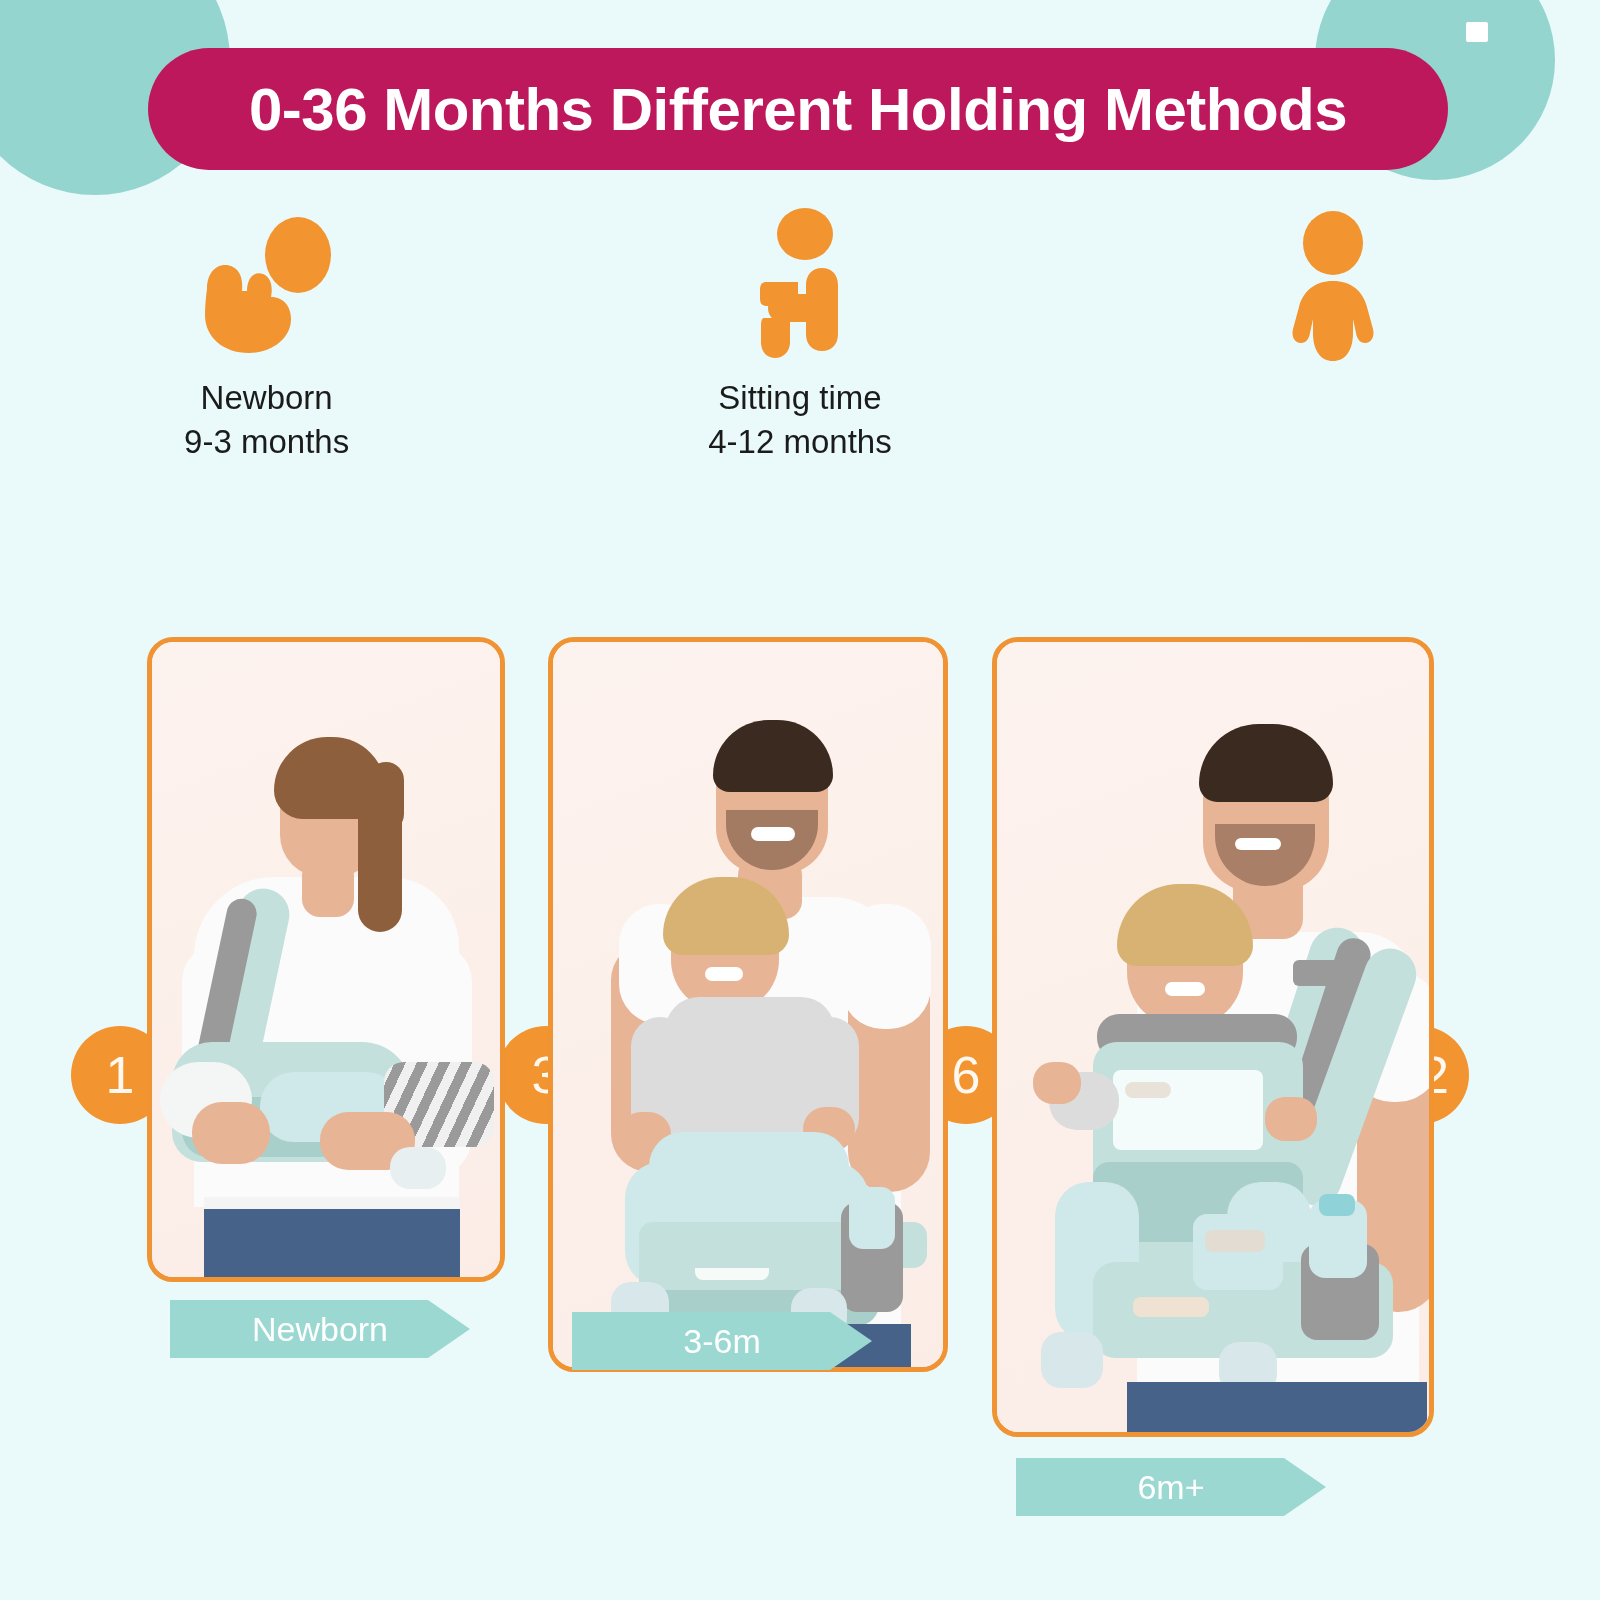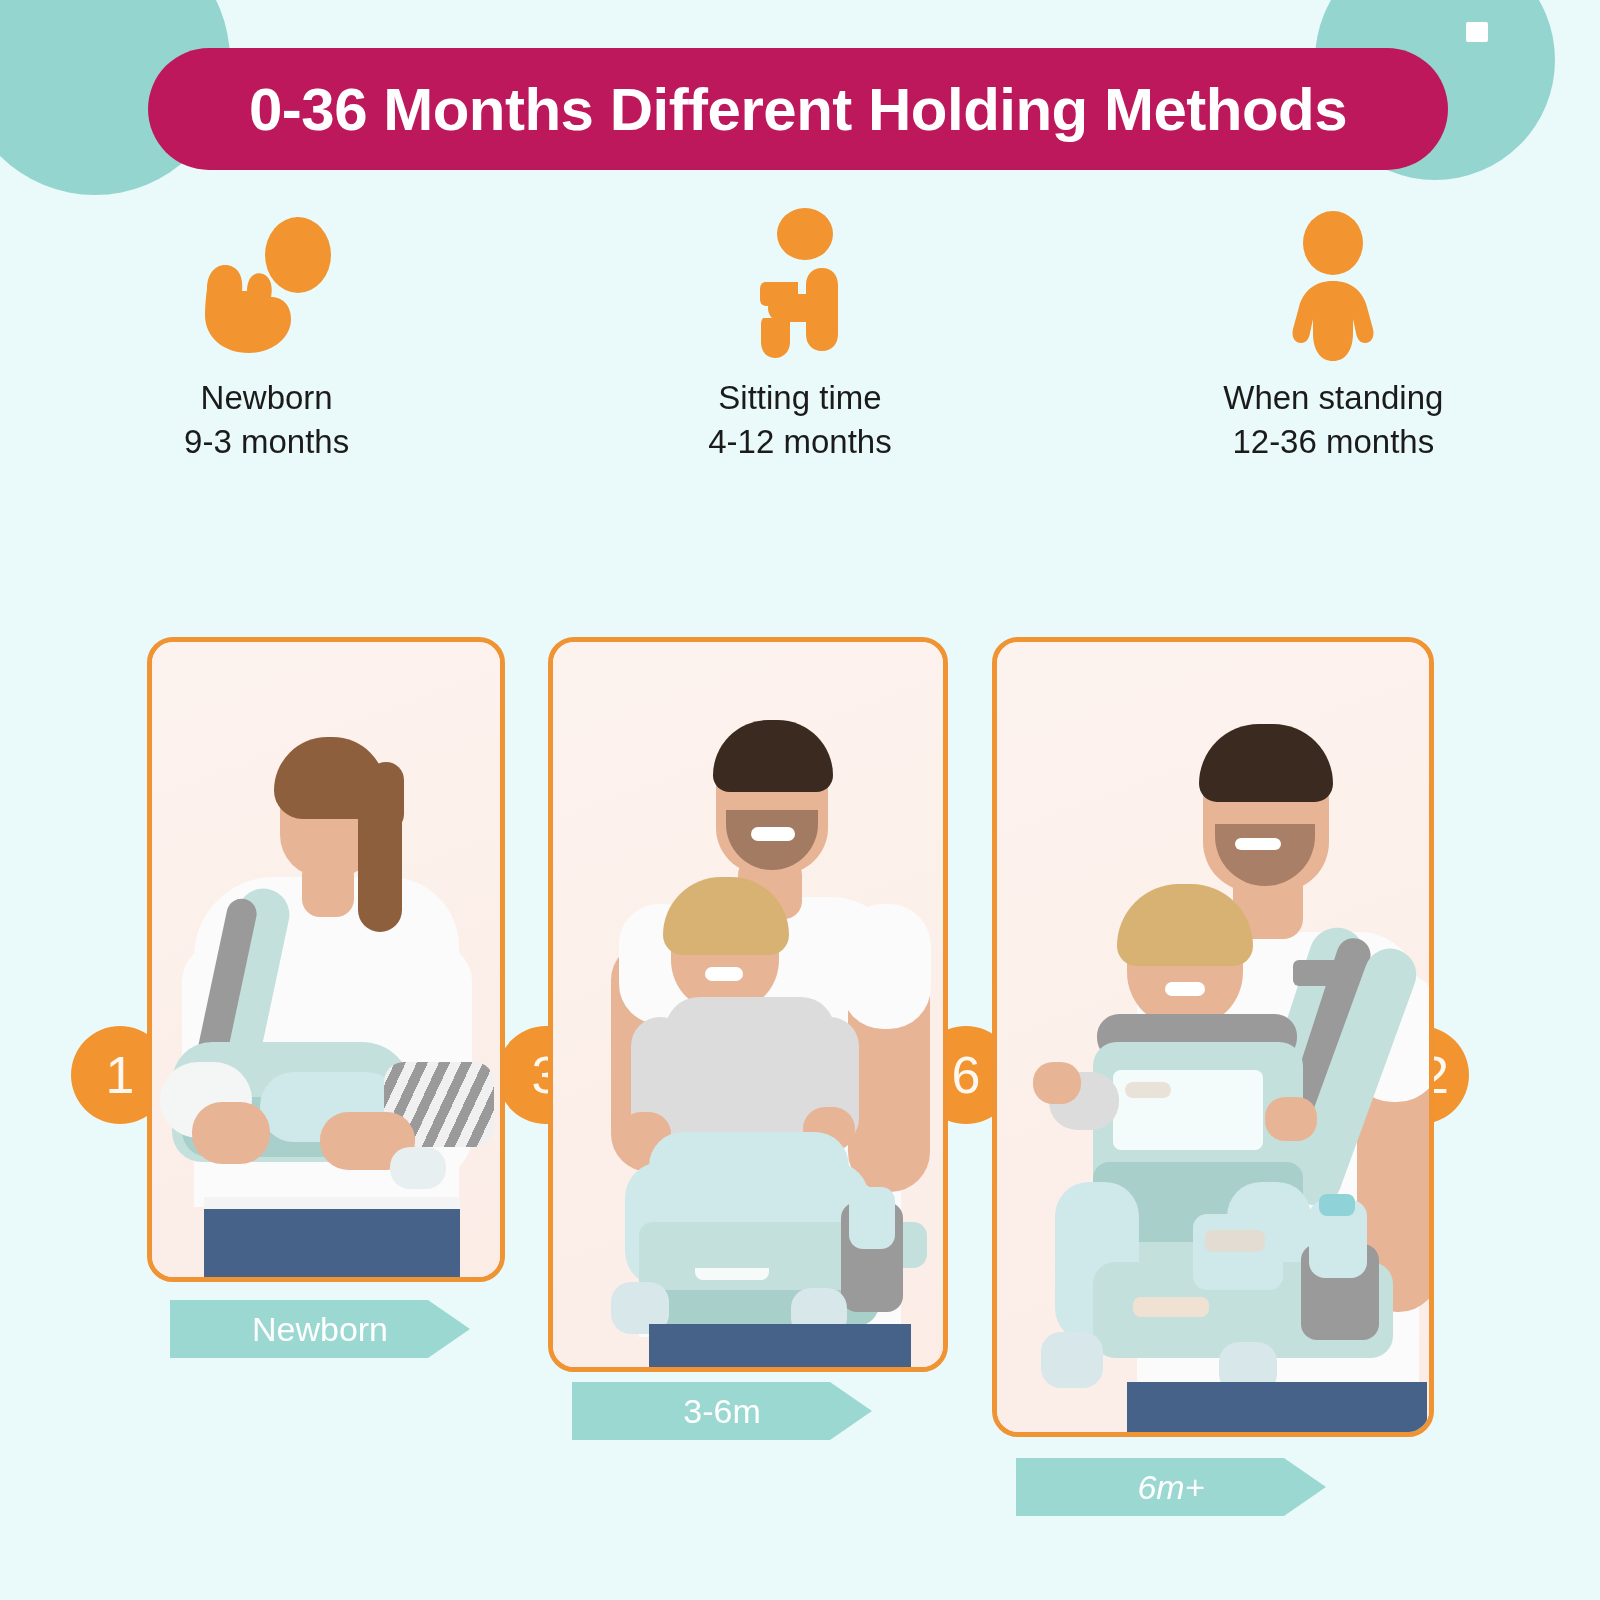--- a/index.html
+++ b/index.html
@@ -228,24 +228,20 @@
           <ellipse cx="80" cy="32" rx="30" ry="32"></ellipse>
           <path d="M80,70 C98,70 110,80 114,96 L120,118
                    C122,126 118,132 112,132 C107,132 104,128 103,122
                    L100,108 L100,122 C100,140 92,150 80,150
                    C68,150 60,140 60,122 L60,108 L57,122
                    C56,128 53,132 48,132 C42,132 38,126 40,118
                    L46,96 C50,80 62,70 80,70 Z"></path>
         </g>
       </svg>
     </div>
-    <div class="stage-caption">
-      <div>When standing</div>
-      <div>12-36 months</div>
-    </div>
   </div>
 
 </div>
 
 <div class="timeline">
   <div class="timeline-line"></div>
   <div class="tl-node" style="left:120px">1</div>
   <div class="tl-node" style="left:546px">3</div>
   <div class="tl-node" style="left:966px">6</div>
   <div class="tl-node" style="left:1420px">12</div>
@@ -343,21 +339,21 @@
       <div class="sk strapgray" style="left:288px;top:560px;width:62px;height:110px;border-radius:16px;"></div>
       <div class="sk bottle" style="left:296px;top:545px;width:46px;height:62px;border-radius:14px;"></div>
 
       <div class="sk" style="left:58px;top:640px;width:58px;height:52px;border-radius:20px;background:#d7e7ea;"></div>
       <div class="sk" style="left:238px;top:646px;width:56px;height:50px;border-radius:20px;background:#d7e7ea;"></div>
 
       <div class="sk jeans" style="left:96px;top:682px;width:262px;height:55px;"></div>
     </div>
   </div>
 </div>
-<div class="ribbon" style="left:572px; top:1382px; width:300px;">
+<div class="ribbon" style="left:572px; top:1312px; width:300px;">
   <span>3-6m</span>
 </div>
 
 <div class="panel" style="left:992px; top:637px; width:442px; height:800px;">
   <div class="panel-photo">
     <div class="scene">
       <div class="sk" style="left:0;top:0;width:100%;height:100%;background:linear-gradient(160deg,#fdf3ee 0%,#fbece6 100%);"></div>
 
       <div class="sk shirt-w" style="left:140px;top:290px;width:282px;height:470px;border-radius:70px 60px 0 0;"></div>
 
@@ -404,15 +400,15 @@
       <div class="sk bottle" style="left:312px;top:558px;width:58px;height:78px;border-radius:16px;"></div>
       <div class="sk" style="left:322px;top:552px;width:36px;height:22px;border-radius:8px;background:#8fd3d9;"></div>
 
       <div class="sk" style="left:44px;top:690px;width:62px;height:56px;border-radius:20px;background:#d7e7ea;"></div>
       <div class="sk" style="left:222px;top:700px;width:58px;height:52px;border-radius:20px;background:#d7e7ea;"></div>
 
       <div class="sk jeans" style="left:130px;top:740px;width:300px;height:58px;"></div>
     </div>
   </div>
 </div>
-<div class="ribbon" style="left:1016px; top:1458px; width:310px;font-style:italic;">
+<div class="ribbon" style="left:1016px; top:1458px; width:310px;">
   <span>6m+</span>
 </div>
 
 </body></html>

